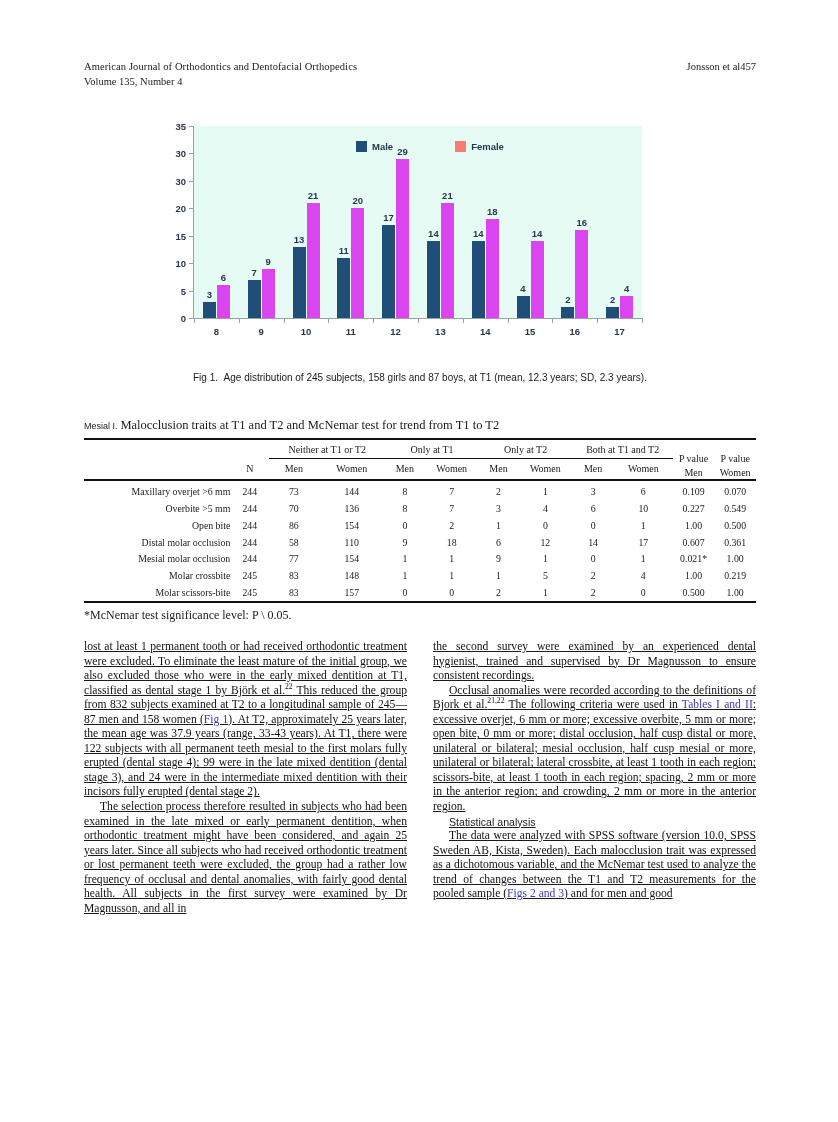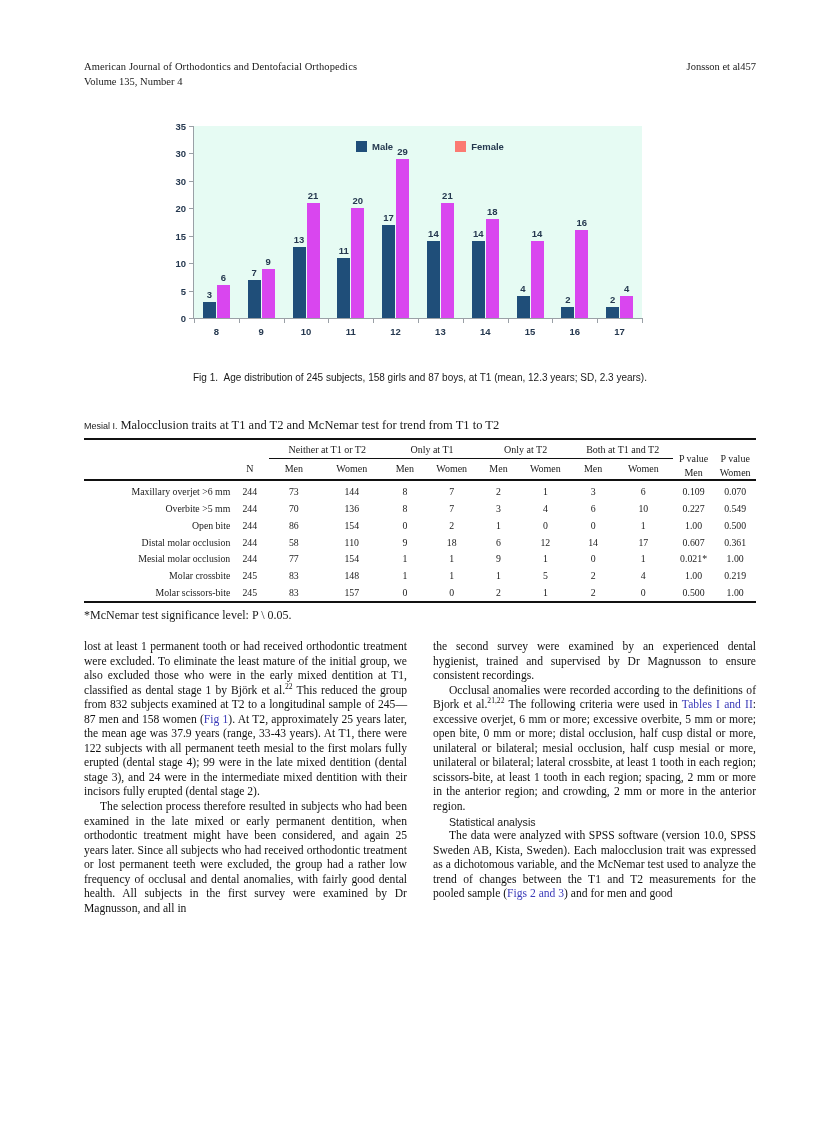--- a/index.html
+++ b/index.html
@@ -242,20 +242,21 @@
     padding-top: 5px;
   }
 
   
   .columns {
     position: absolute;
     left: 84px; top: 640px;
     width: 672px;
     display: flex;
     gap: 26px;
+    text-decoration: underline;
   }
   .col {
     width: 323px;
     font-family: "Liberation Serif", serif;
     font-size: 11.6px;
     line-height: 14.55px;
     text-align: justify;
     color: #111;
   }
   .col p { margin: 0; text-indent: 16px; }

